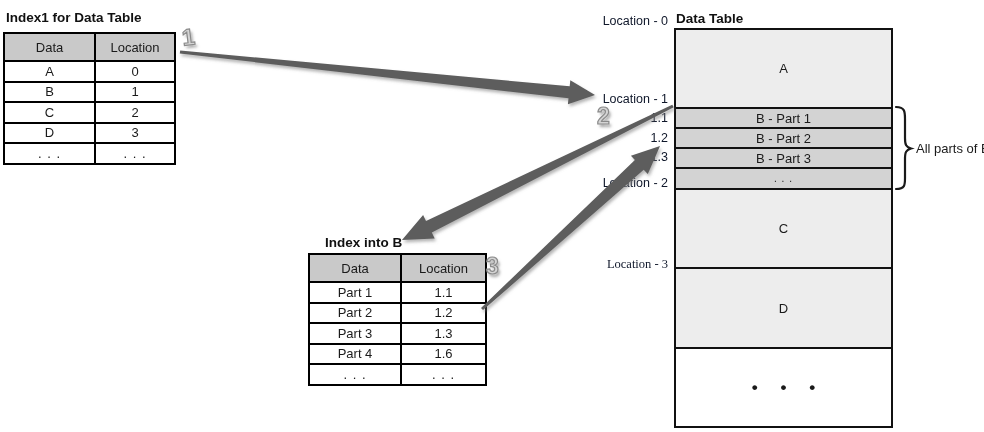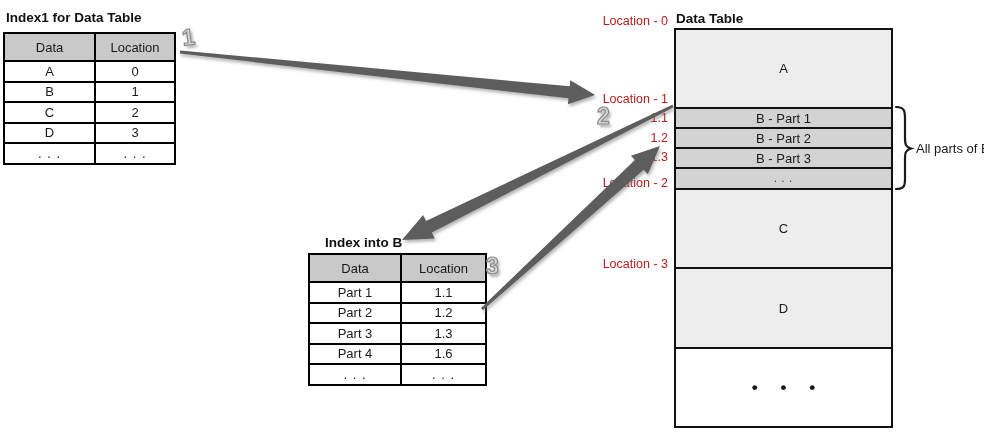--- a/index.html
+++ b/index.html
@@ -29,24 +29,24 @@
     border:2px solid #111; background:#fff; display:flex; flex-direction:column; }
   .dt-block { border-bottom:2px solid #111; display:flex; align-items:center; justify-content:center;
     font-size:13px; color:#1a1a1a; }
   .dt-light { background:#ededed; }
   .dt-gray  { background:#d3d3d3; }
   .dt-a { height:79px; } .dt-b { height:20px; } .dt-bdots { height:21px; font-size:10px; letter-spacing:1px; }
   .dt-c { height:79px; } .dt-d { height:80px; }
   .dt-last { flex:1; border-bottom:none; background:#fff; font-size:17px; font-weight:bold; letter-spacing:9px; padding-left:9px; }
 
   .rowlab { position:absolute; left:556px; width:112px; text-align:right;
-    font-size:12.5px; color:#b91c1c; white-space:nowrap; }
+    font-size:12.5px; color:#0f172a; white-space:nowrap; }
   #lab-loc0 { top:14px; } #lab-loc1 { top:92px; }
   #lab-11 { top:111px; } #lab-12 { top:131px; } #lab-13 { top:150px; }
-  #lab-loc2 { top:176px; } #lab-loc3 { top:257px; }
+  #lab-loc2 { top:176px; } #lab-loc3 { top:257px;font-family:Liberation Serif, serif; }
 
   .badge { position:absolute; font-size:23px; font-weight:bold; color:#d4d4d4;
     -webkit-text-stroke:1.2px #8a8a8a;
     text-shadow: 0 0 2px #ffffff, 2px 3px 3px rgba(90,90,90,0.55); }
   #badge-1 { left:182px; top:24px; transform:rotate(-7deg); }
   #badge-2 { left:597px; top:103px; }
   #badge-3 { left:486px; top:253px; }
 
   #brace-label { position:absolute; left:916px; top:141px; font-size:13px; color:#1a1a1a; white-space:nowrap; }
 

